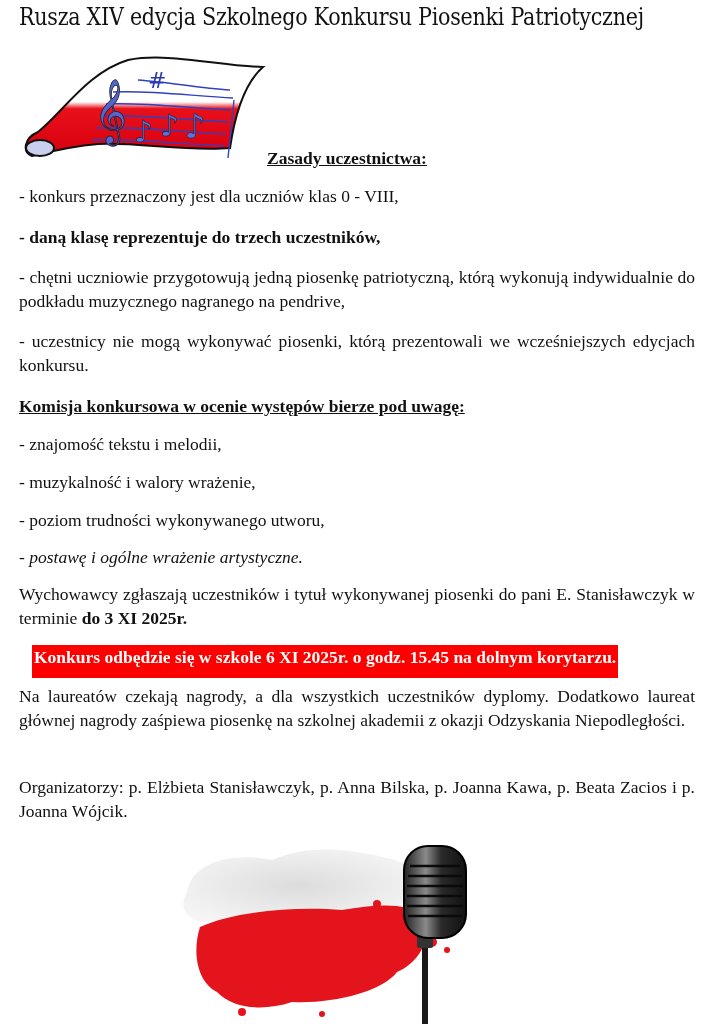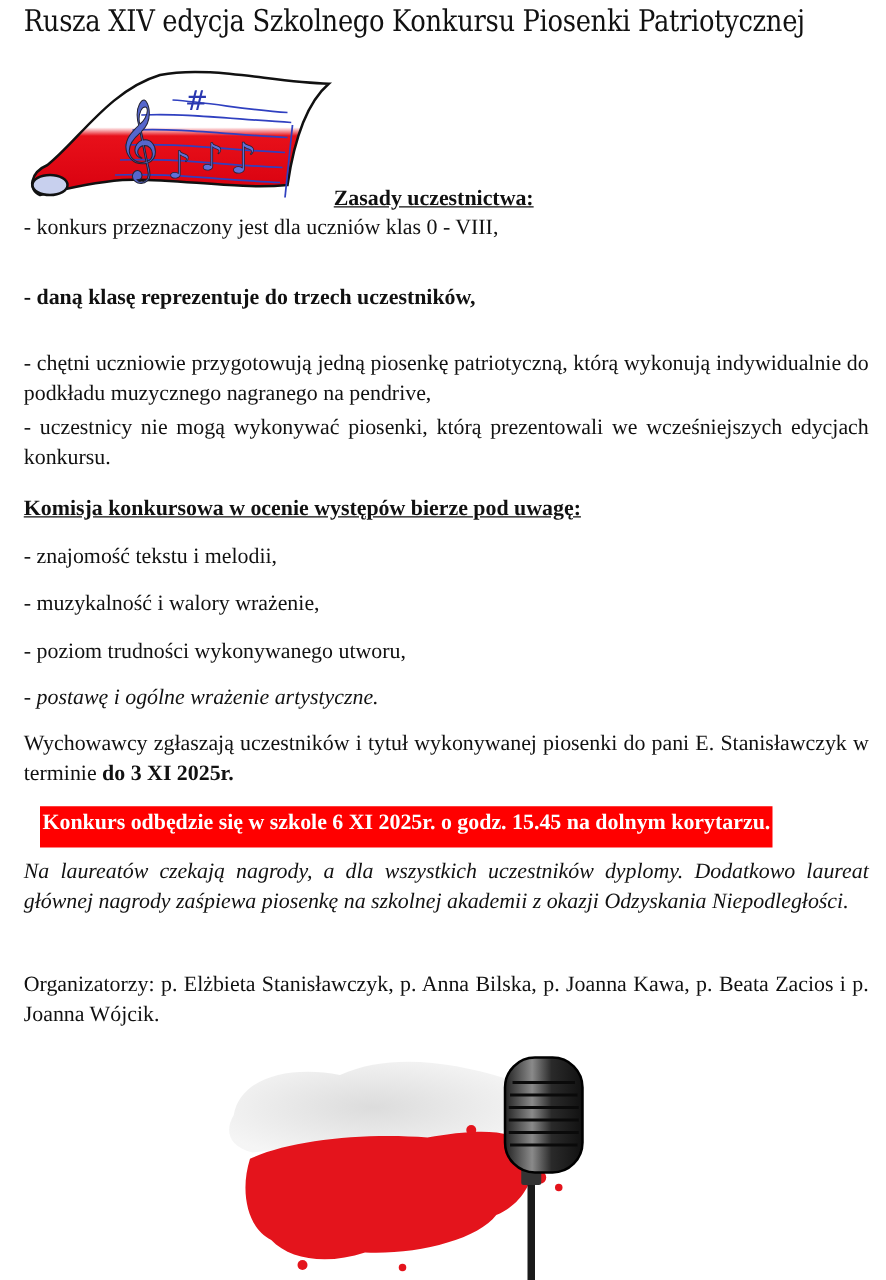--- a/index.html
+++ b/index.html
@@ -61,37 +61,37 @@
   </g>
   <text x="76" y="78" font-size="56" fill="#5566cc" stroke="#223" stroke-width="0.8" font-family="DejaVu Sans, sans-serif">𝄞</text>
   <text x="130" y="36" font-size="22" fill="#2a38b0" font-family="DejaVu Sans, sans-serif">#</text>
   <text x="116" y="90" font-size="30" fill="#6070d8" stroke="#223" stroke-width="0.6" font-family="DejaVu Sans, sans-serif">♪</text>
   <text x="142" y="84" font-size="30" fill="#6070d8" stroke="#223" stroke-width="0.6" font-family="DejaVu Sans, sans-serif">♪</text>
   <text x="166" y="86" font-size="34" fill="#6070d8" stroke="#223" stroke-width="0.6" font-family="DejaVu Sans, sans-serif">♪</text>
 </svg>
 
 <h2 class="section-head" style="left:267px; top:147px;">Zasady uczestnictwa:</h2>
 
-<p class="p" style="top:169px;">-  konkurs przeznaczony jest dla uczniów klas 0 - VIII,</p>
+<p class="p" style="top:184px;">-  konkurs przeznaczony jest dla uczniów klas 0 - VIII,</p>
 <p class="p" style="top:225px;font-weight:bold;">- daną klasę reprezentuje do trzech uczestników,</p>
-<p class="p" style="top:278px;">- chętni uczniowie przygotowują jedną piosenkę patriotyczną, którą wykonują indywidualnie do podkładu muzycznego nagranego na pendrive,</p>
+<p class="p" style="top:265px;">- chętni uczniowie przygotowują jedną piosenkę patriotyczną, którą wykonują indywidualnie do podkładu muzycznego nagranego na pendrive,</p>
 <p class="p" style="top:329px;">- uczestnicy nie mogą wykonywać piosenki, którą prezentowali we wcześniejszych edycjach konkursu.</p>
 
 <h2 class="section-head" style="left:19px; top:395px;">Komisja konkursowa w ocenie występów  bierze pod uwagę:</h2>
 
 <p class="p" style="top:432px;">- znajomość tekstu i melodii,</p>
 <p class="p" style="top:470px;">- muzykalność i walory wrażenie,</p>
 <p class="p" style="top:508px;">-  poziom trudności wykonywanego utworu,</p>
 <p class="p" style="top:545px;font-style:italic;">- postawę i ogólne wrażenie artystyczne.</p>
 
 <p class="p" style="top:582px;"><span>Wychowawcy zgłaszają uczestników i tytuł wykonywanej piosenki do pani E. Stanisławczyk w terminie </span><b>do 3 XI 2025r.</b></p>
 
 <div class="highlight">Konkurs odbędzie się w szkole 6 XI 2025r.  o godz. 15.45 na dolnym korytarzu.</div>
 
-<p class="p" style="top:684px;font-style:italic;">Na laureatów czekają nagrody, a dla wszystkich uczestników dyplomy. Dodatkowo laureat głównej nagrody zaśpiewa piosenkę na szkolnej akademii z okazji Odzyskania Niepodległości.</p>
+<p class="p" style="top:684px;">Na laureatów czekają nagrody, a dla wszystkich uczestników dyplomy. Dodatkowo laureat głównej nagrody zaśpiewa piosenkę na szkolnej akademii z okazji Odzyskania Niepodległości.</p>
 
 <p class="p" style="top:775px;font-family:Liberation Serif, serif;">Organizatorzy: p. Elżbieta Stanisławczyk, p. Anna Bilska, p. Joanna Kawa, p. Beata Zacios i p. Joanna Wójcik.</p>
 
 <svg class="mic-art" viewBox="0 0 326 192">
   <defs>
     <radialGradient id="gs" cx="0.5" cy="0.5" r="0.6">
       <stop offset="0" stop-color="#d8d8d8"></stop>
       <stop offset="1" stop-color="#f4f4f4"></stop>
     </radialGradient>
     <linearGradient id="mh" x1="0" y1="0" x2="1" y2="0">

